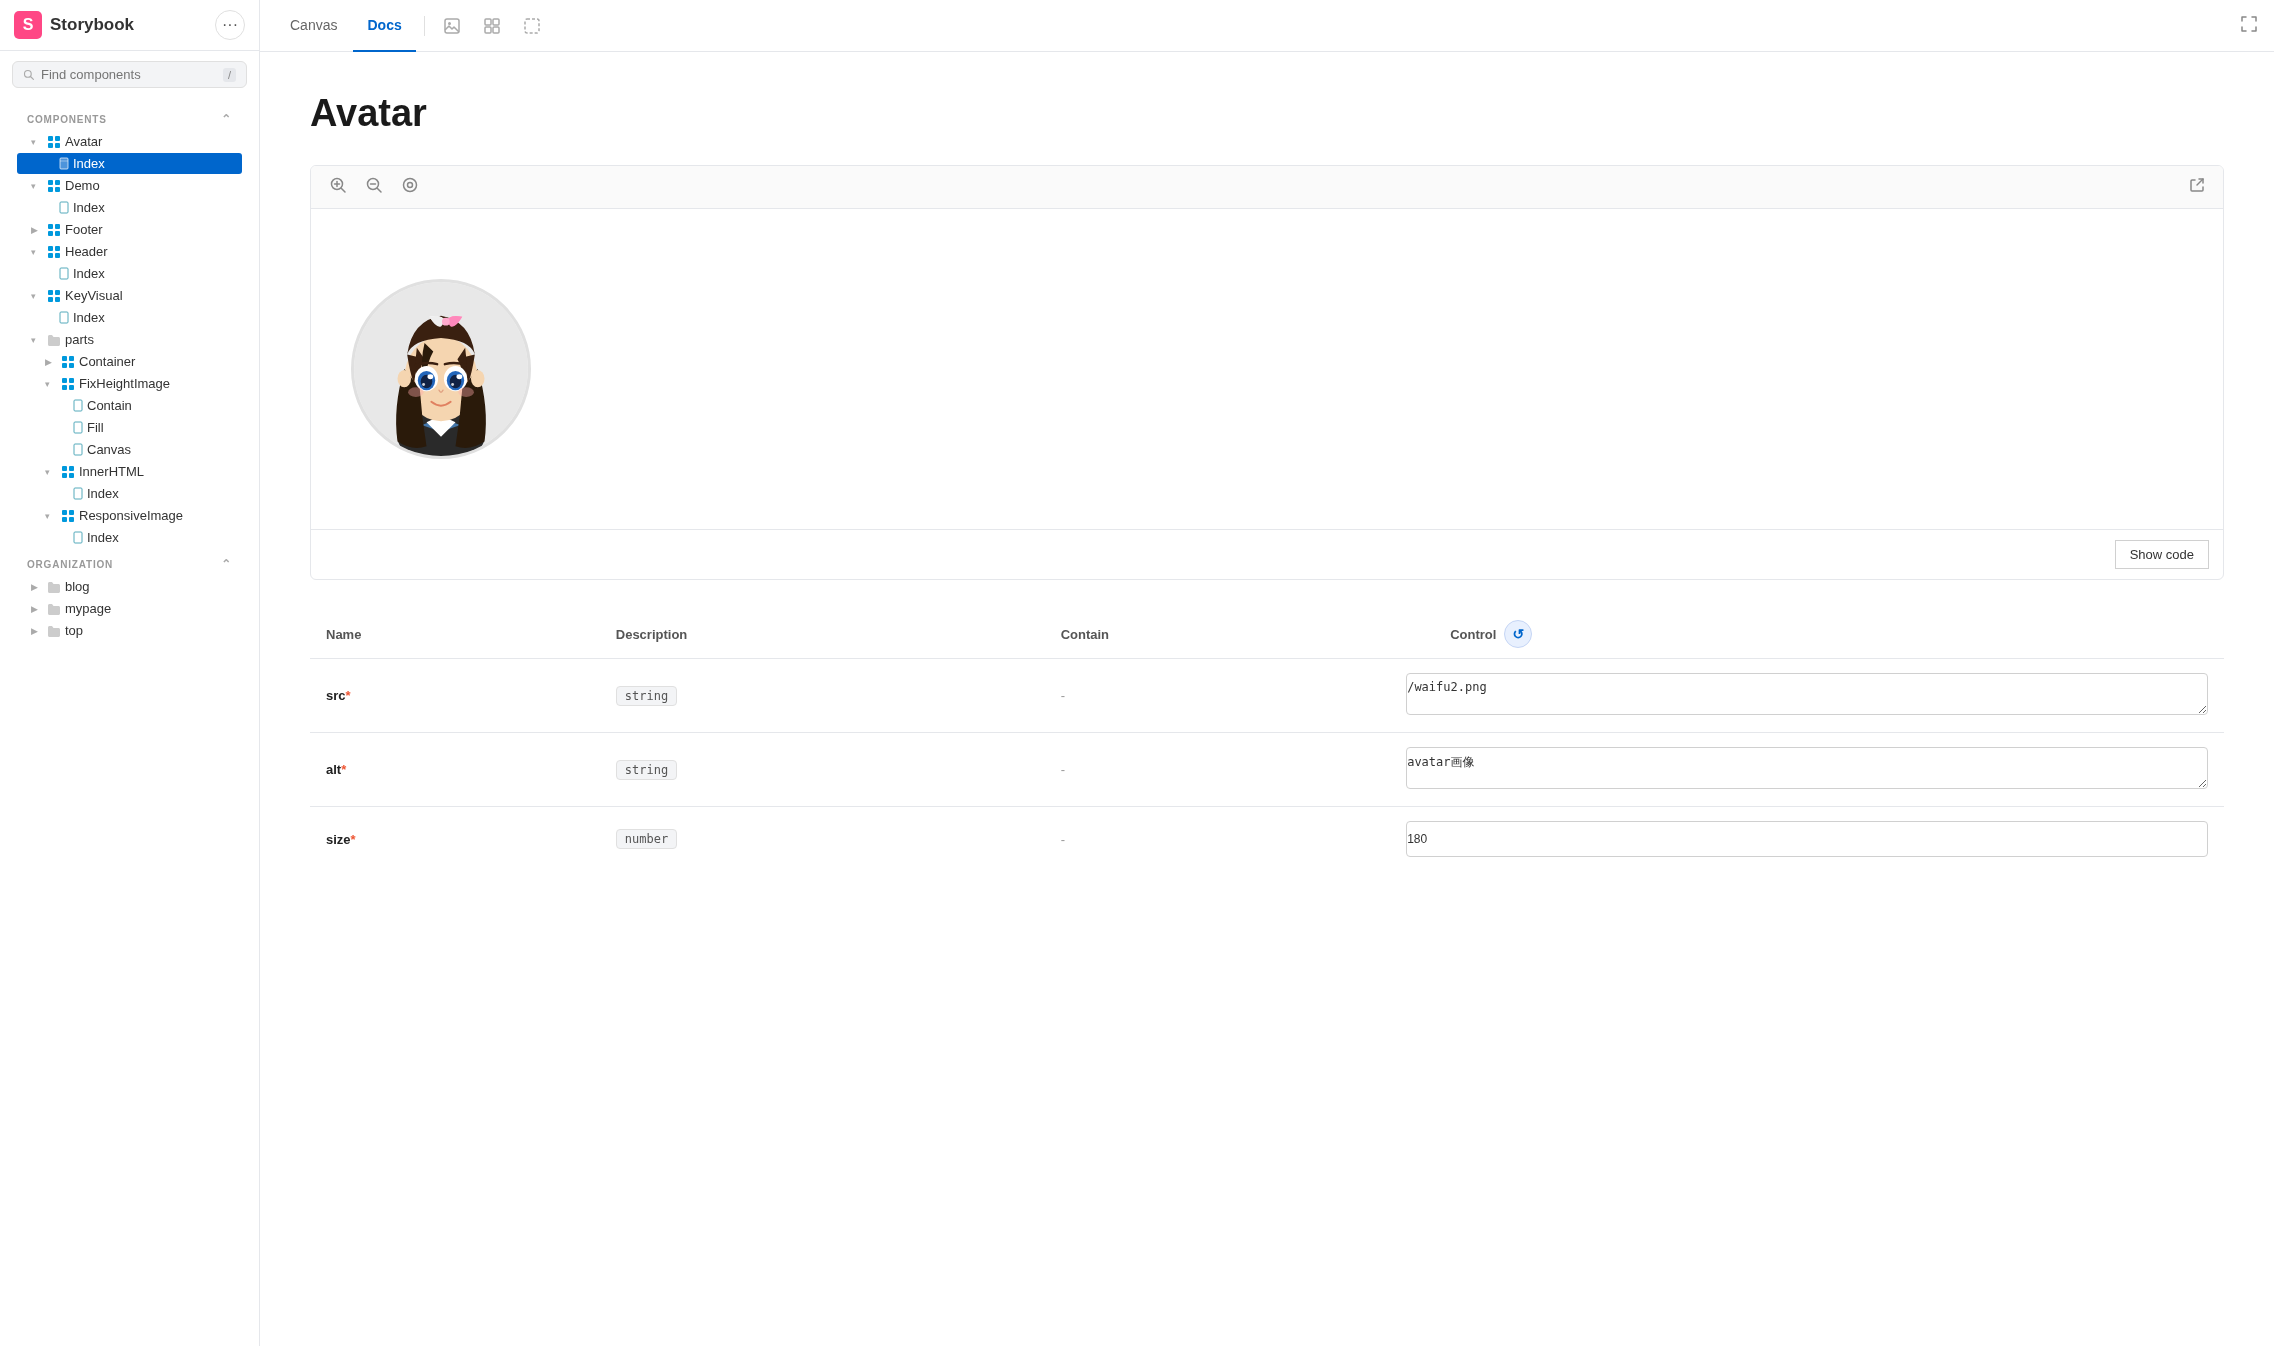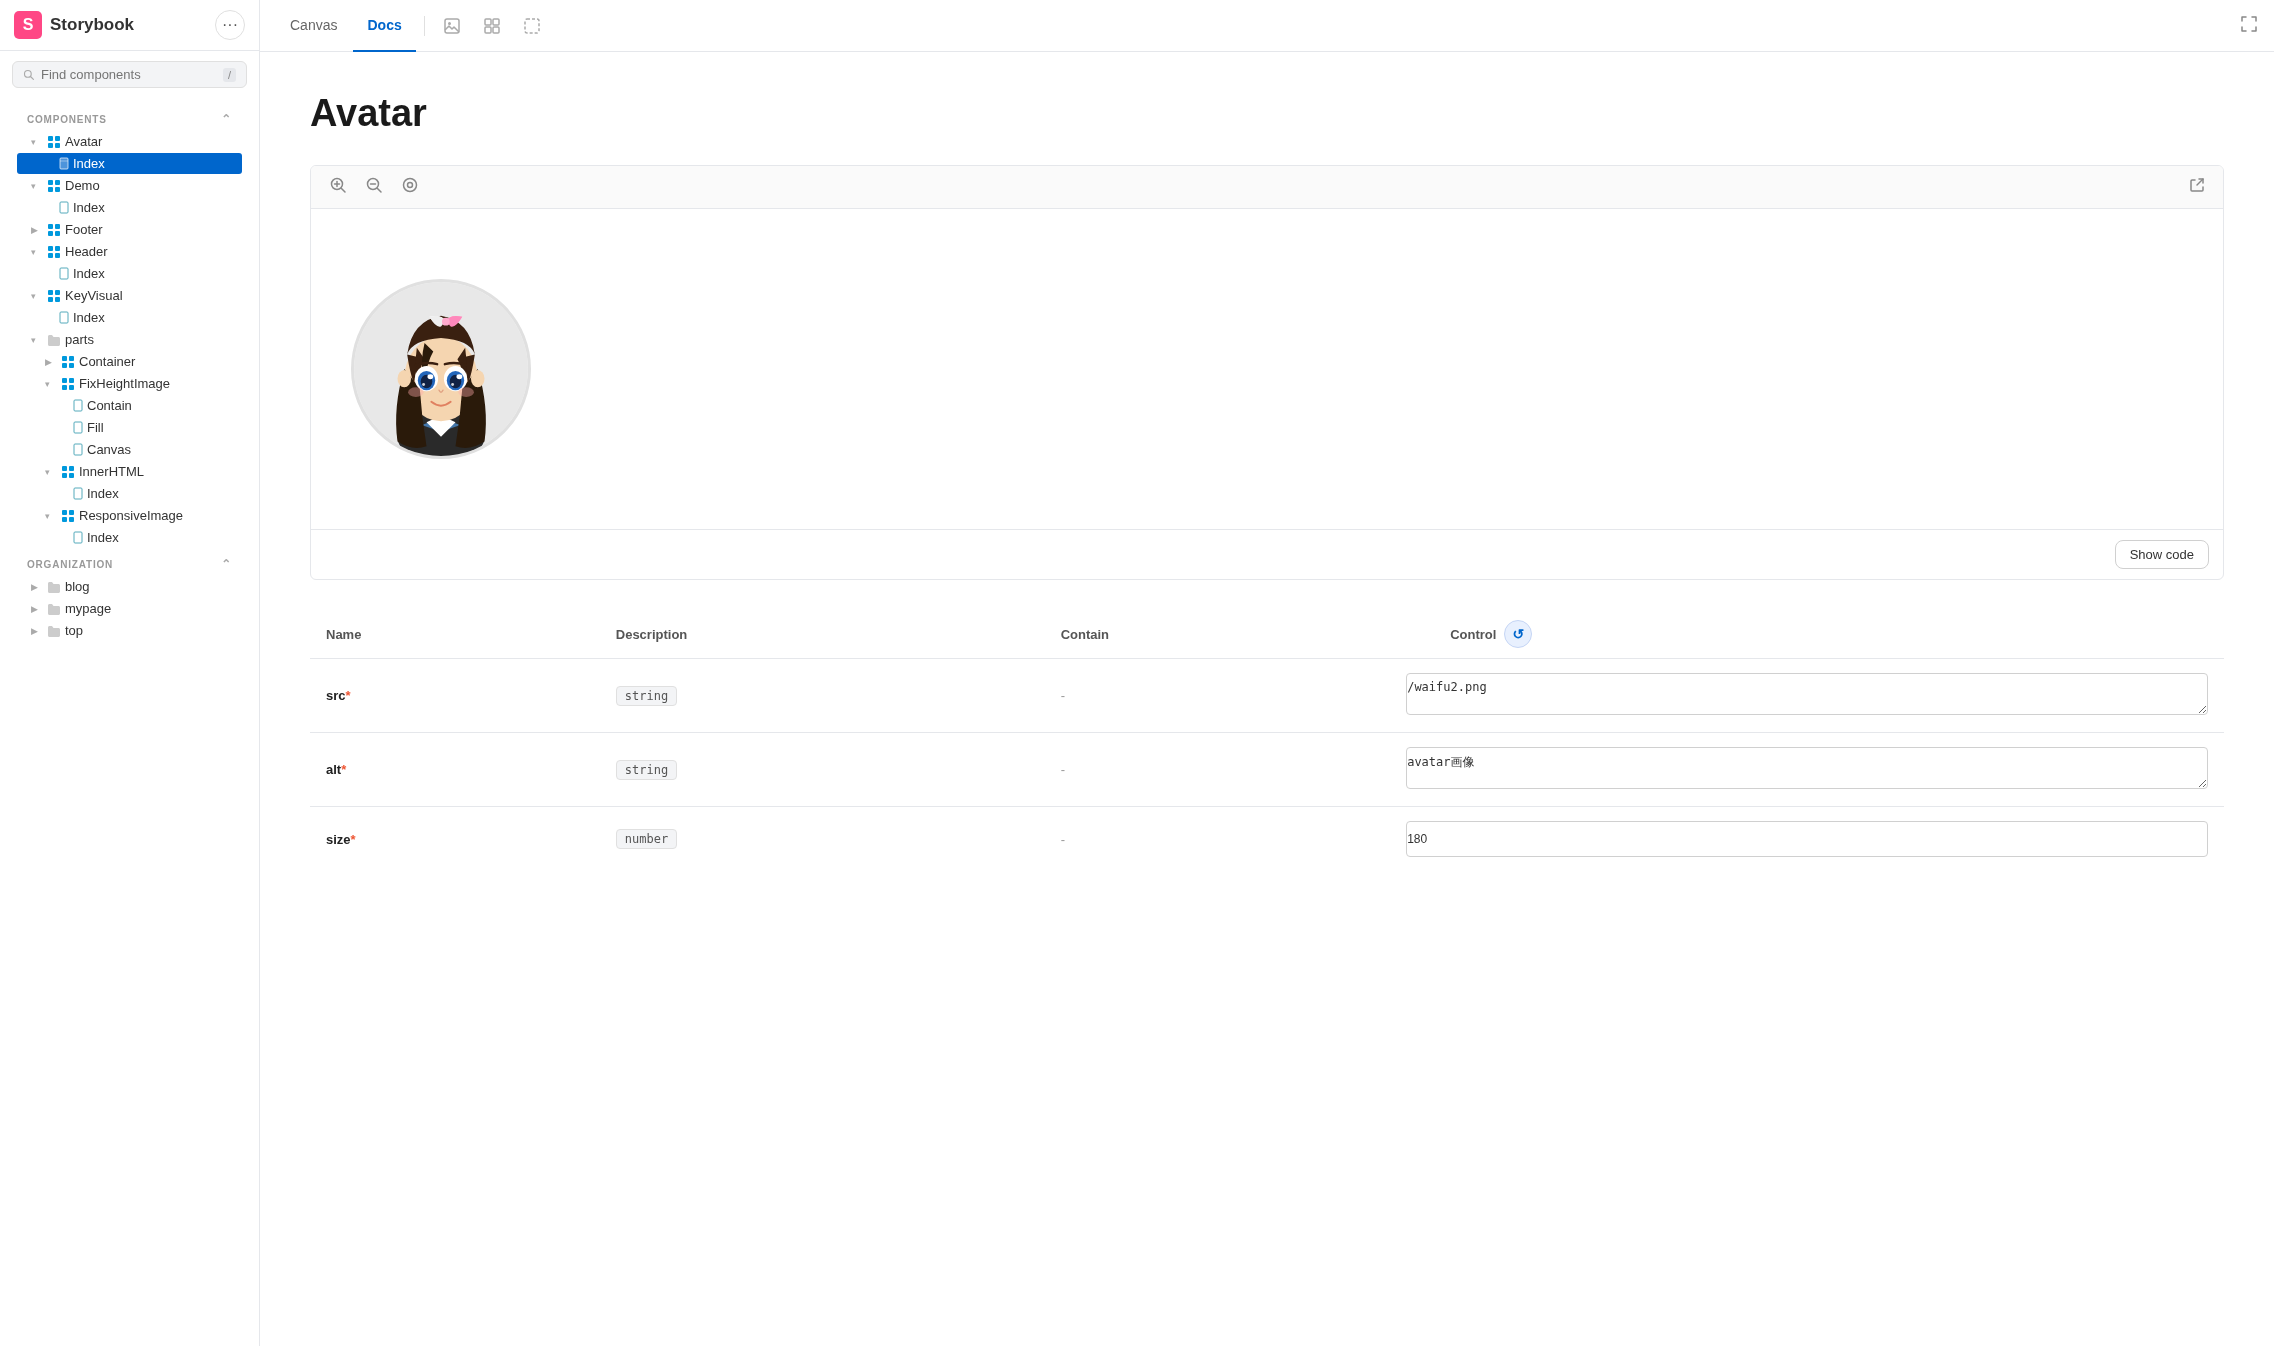--- a/index.html
+++ b/index.html
@@ -251,21 +251,21 @@
     
     .preview-footer {
       display: flex;
       justify-content: flex-end;
       padding: 10px 14px;
       border-top: 1px solid #e5e7eb;
     }
     .show-code-btn {
       background: white;
       border: 1px solid #d0d0d0;
-      border-radius: 8px;
+      border-radius: 0;
       padding: 6px 14px;
       cursor: pointer;
       font-size: 13px;
       color: #333;
     }
 
     
     .props-table {
       width: 100%;
       border-collapse: collapse;

